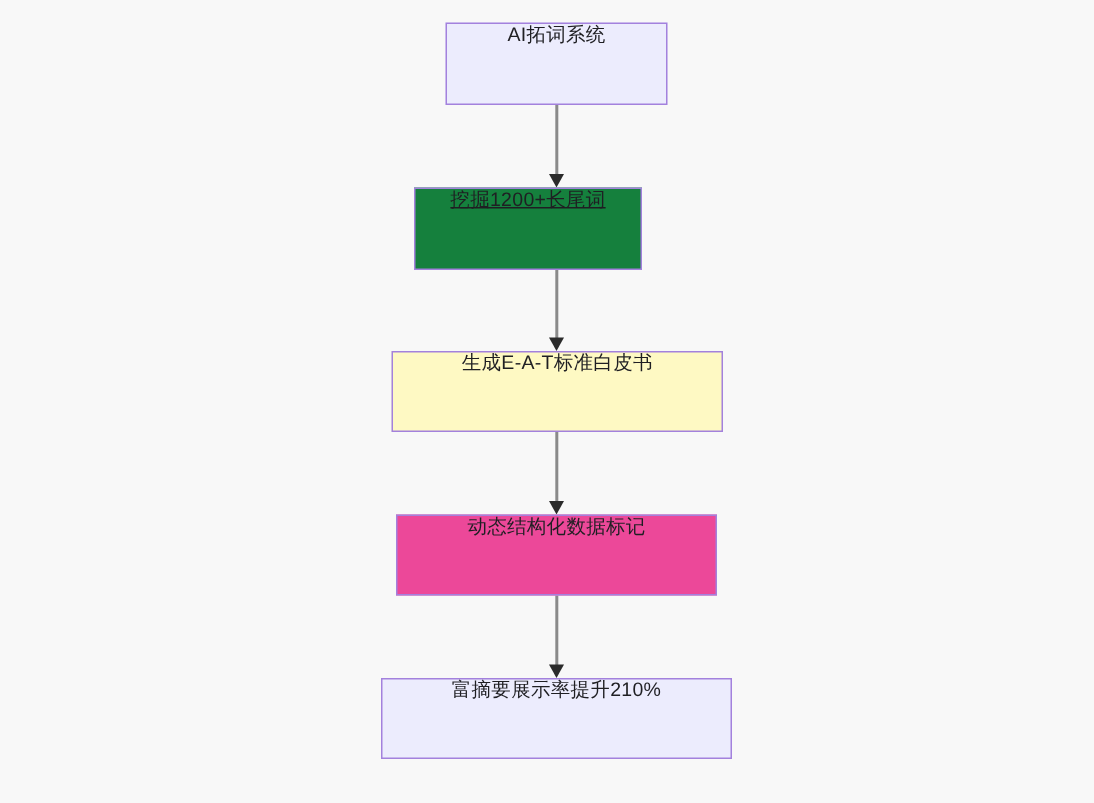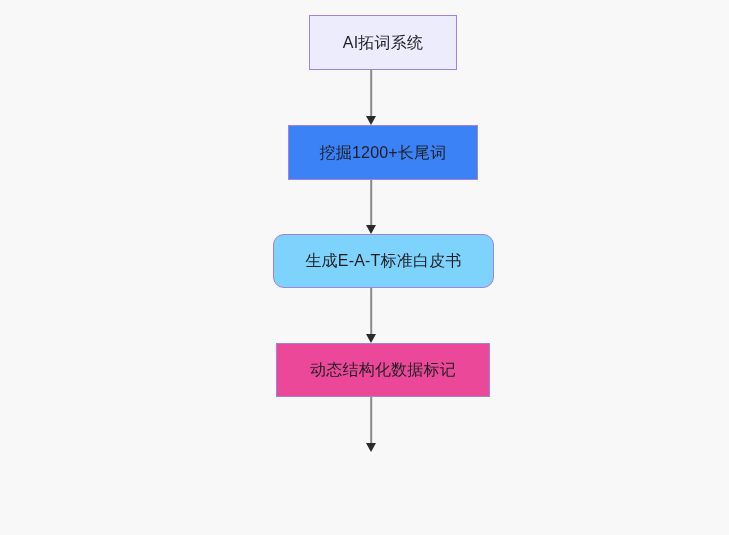--- a/index.html
+++ b/index.html
@@ -20,29 +20,28 @@
     height: 535px;
   }
 
   
   .node {
     position: absolute;
     box-sizing: border-box;
     background: #ececfd;
     border: 1.5px solid #a381dd;
     display: flex;
-    align-items: center;
+    align-items: flex-start;
     justify-content: center;
     color: #1f1f23;
-    font-size: 16px;
+    font-size: 13px;
     line-height: 1;
     letter-spacing: 0.2px;
     white-space: nowrap;
     user-select: none;
-    margin-left: 12px;
   }
 
   .node-label {
     display: block;
   }
 
   
   .connector {
     position: absolute;
     pointer-events: none;
@@ -89,26 +88,29 @@
 
   <div class="connector" id="edge-4" style="left: 361px; top: 397px; width: 20px; height: 55px;">
     <div class="line" style="height: 47px; background: rgb(138, 138, 138);"></div>
     <div class="arrowhead" style="border-top-color: rgb(43, 43, 43);"></div>
   </div>
 
   <div class="node" id="node-1" style="left: 297px; top: 15px; width: 148px; height: 55px; background: rgb(236, 236, 253); border-color: rgb(163, 129, 221); color: rgb(31, 31, 35);">
     <span class="node-label">AI拓词系统</span>
   </div>
 
-  <div class="node" id="node-2" style="left: 276px; top: 125px; width: 190px; height: 55px; background: #3b82f6; border-color: rgb(163, 129, 221); color: rgb(31, 31, 35);">
+  <div class="node" id="node-2" style="left: 276px; top: 125px; width: 152px; height: 55px; background: #15803d; border-color: rgb(163, 129, 221); color: rgb(31, 31, 35); text-decoration: underline;">
     <span class="node-label">挖掘1200+长尾词</span>
   </div>
 
-  <div class="node" id="node-3" style="left: 261px; top: 234px; width: 221px; height: 54px; background: #7dd3fc; border-color: rgb(163, 129, 221); color: rgb(31, 31, 35); border-radius: 11px;">
+  <div class="node" id="node-3" style="left: 261px; top: 234px; width: 221px; height: 54px; background: #fef9c3; border-color: rgb(163, 129, 221); color: rgb(31, 31, 35);">
     <span class="node-label">生成E-A-T标准白皮书</span>
   </div>
 
   <div class="node" id="node-4" style="left: 264px; top: 343px; width: 214px; height: 54px; background: #ec4899; border-color: rgb(163, 129, 221); color: rgb(31, 31, 35);">
     <span class="node-label">动态结构化数据标记</span>
   </div>
 
+  <div class="node" id="node-5" style="left: 254px; top: 452px; width: 234px; height: 54px; background: rgb(236, 236, 253); border-color: rgb(163, 129, 221); color: rgb(31, 31, 35);">
+    <span class="node-label">富摘要展示率提升210%</span>
+  </div>
 
 </div>
 
 </body></html>

